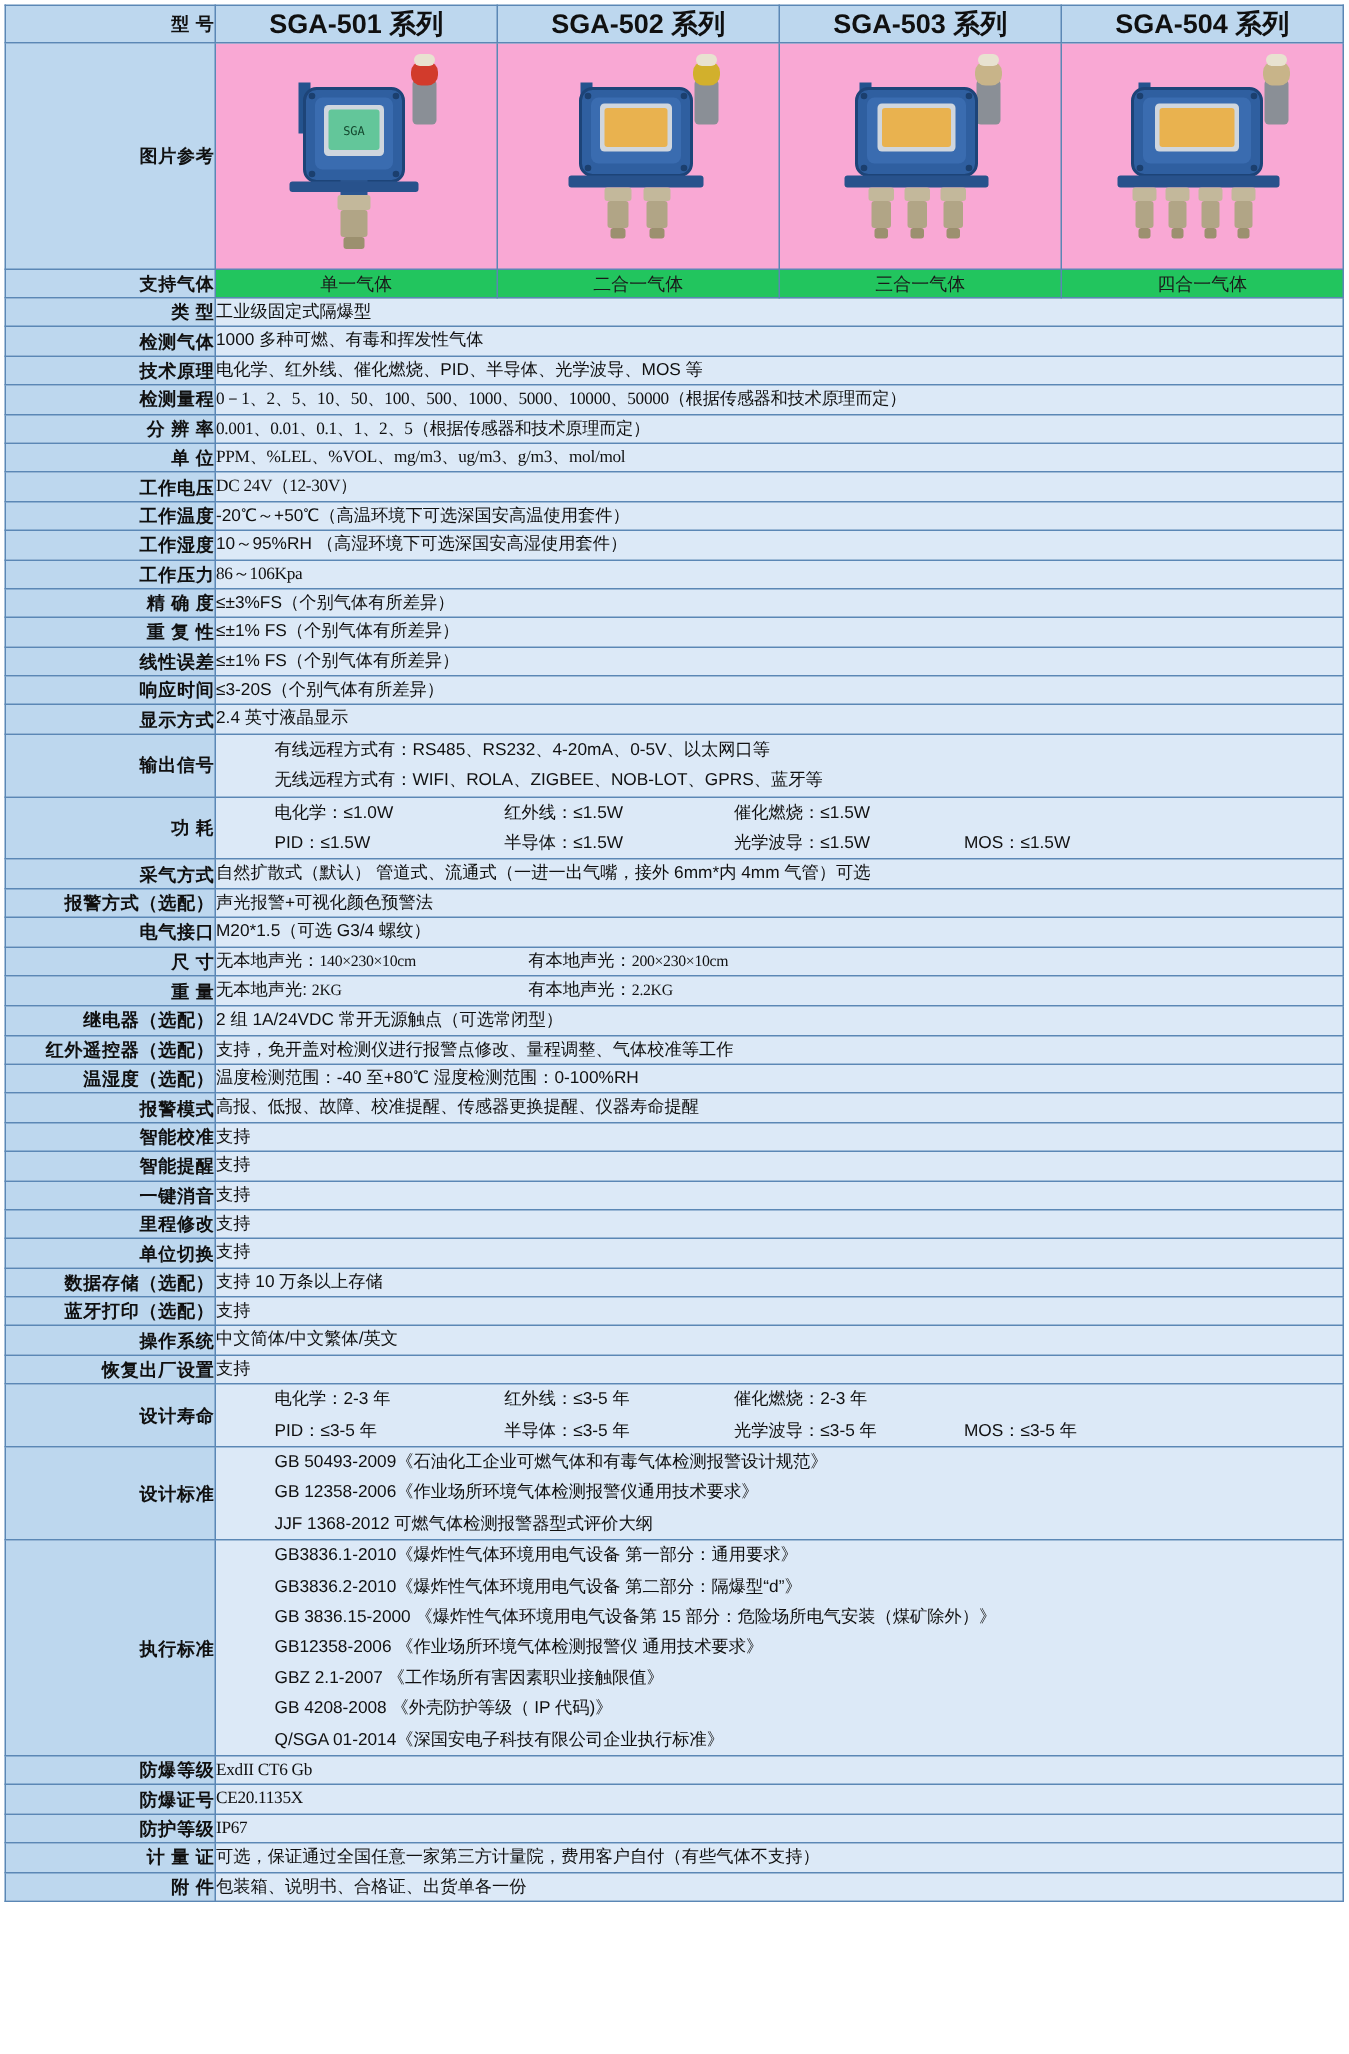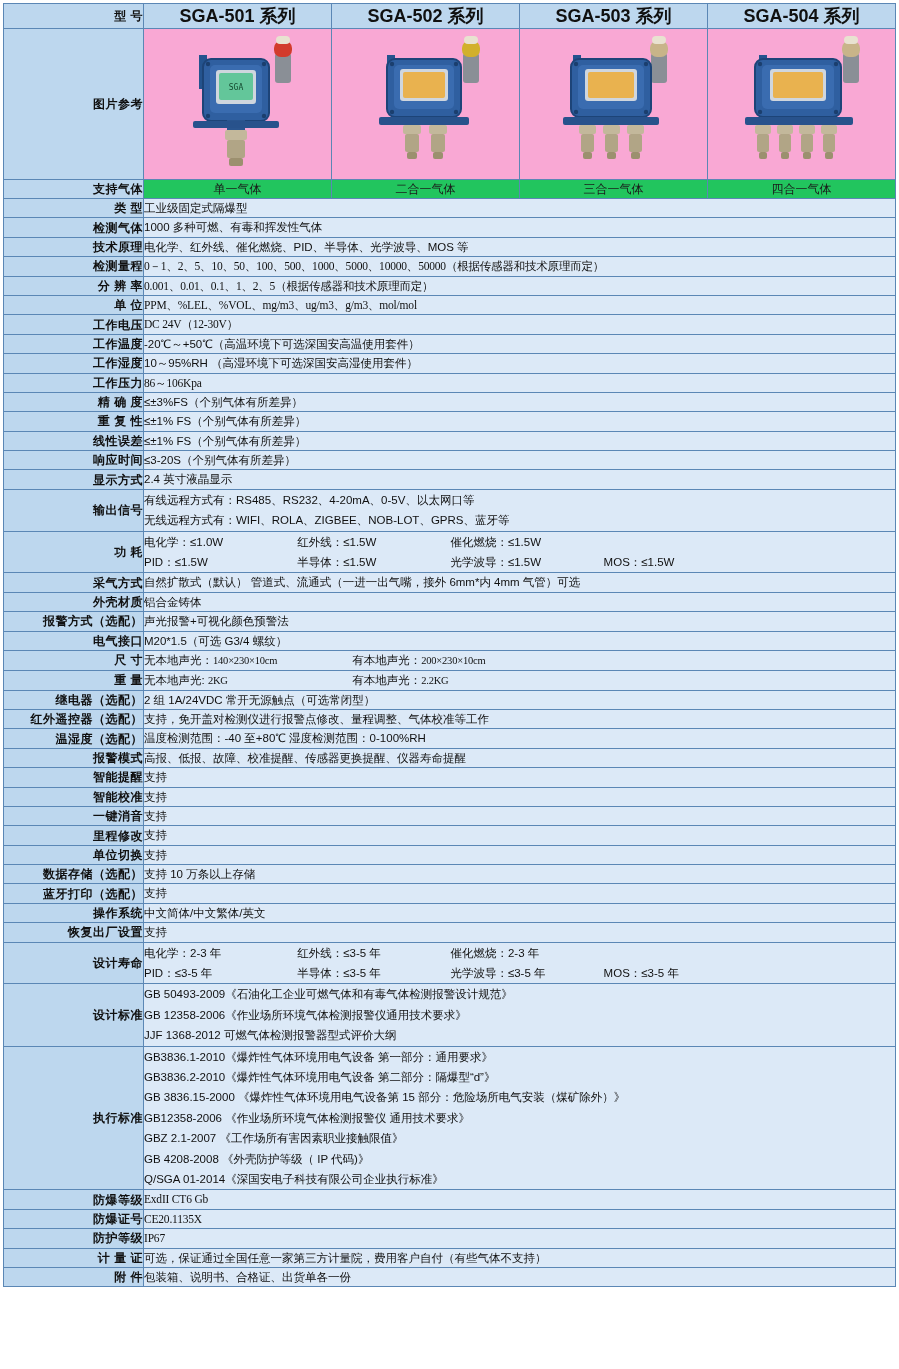--- a/index.html
+++ b/index.html
@@ -65,20 +65,21 @@
   .gasname {
     background: #22c55e;
     text-align: center;
     font-size: 12px;
     padding: 5px 2px;
   }
   
   .vline {
     display: block;
     padding: 1px 0;
+    margin-left: 39px;
   }
   .cols {
     display: block;
   }
   .cols .c {
     display: inline-block;
     vertical-align: top;
   }
   .w150 { width: 150px; }
   .w120 { width: 120px; }
@@ -351,24 +352,20 @@
           <span class="c w120"><span>MOS：</span><span>≤1.5W</span></span>
         </span>
       </td>
     </tr>
 
     <tr>
       <td class="label">采气方式</td>
       <td class="value" colspan="4">自然扩散式（默认）  管道式、流通式（一进一出气嘴，接外 6mm*内 4mm 气管）可选</td>
     </tr>
     <tr>
-      <td class="label">外壳材质</td>
-      <td class="value" colspan="4">铝合金铸体</td>
-    </tr>
-    <tr>
       <td class="label">报警方式（选配）</td>
       <td class="value" colspan="4">声光报警+可视化颜色预警法</td>
     </tr>
     <tr>
       <td class="label">电气接口</td>
       <td class="value" colspan="4">M20*1.5（可选 G3/4 螺纹）</td>
     </tr>
 
     <tr>
       <td class="label">尺    寸</td>
@@ -400,25 +397,25 @@
     </tr>
     <tr>
       <td class="label">温湿度（选配）</td>
       <td class="value" colspan="4">温度检测范围：-40 至+80℃  湿度检测范围：0-100%RH</td>
     </tr>
     <tr>
       <td class="label">报警模式</td>
       <td class="value" colspan="4">高报、低报、故障、校准提醒、传感器更换提醒、仪器寿命提醒</td>
     </tr>
     <tr>
+      <td class="label">智能校准</td>
+      <td class="value" colspan="4">支持</td>
+    </tr>
+    <tr>
       <td class="label">智能提醒</td>
-      <td class="value" colspan="4">支持</td>
-    </tr>
-    <tr>
-      <td class="label">智能校准</td>
       <td class="value" colspan="4">支持</td>
     </tr>
     <tr>
       <td class="label">一键消音</td>
       <td class="value" colspan="4">支持</td>
     </tr>
     <tr>
       <td class="label">里程修改</td>
       <td class="value" colspan="4">支持</td>
     </tr>

